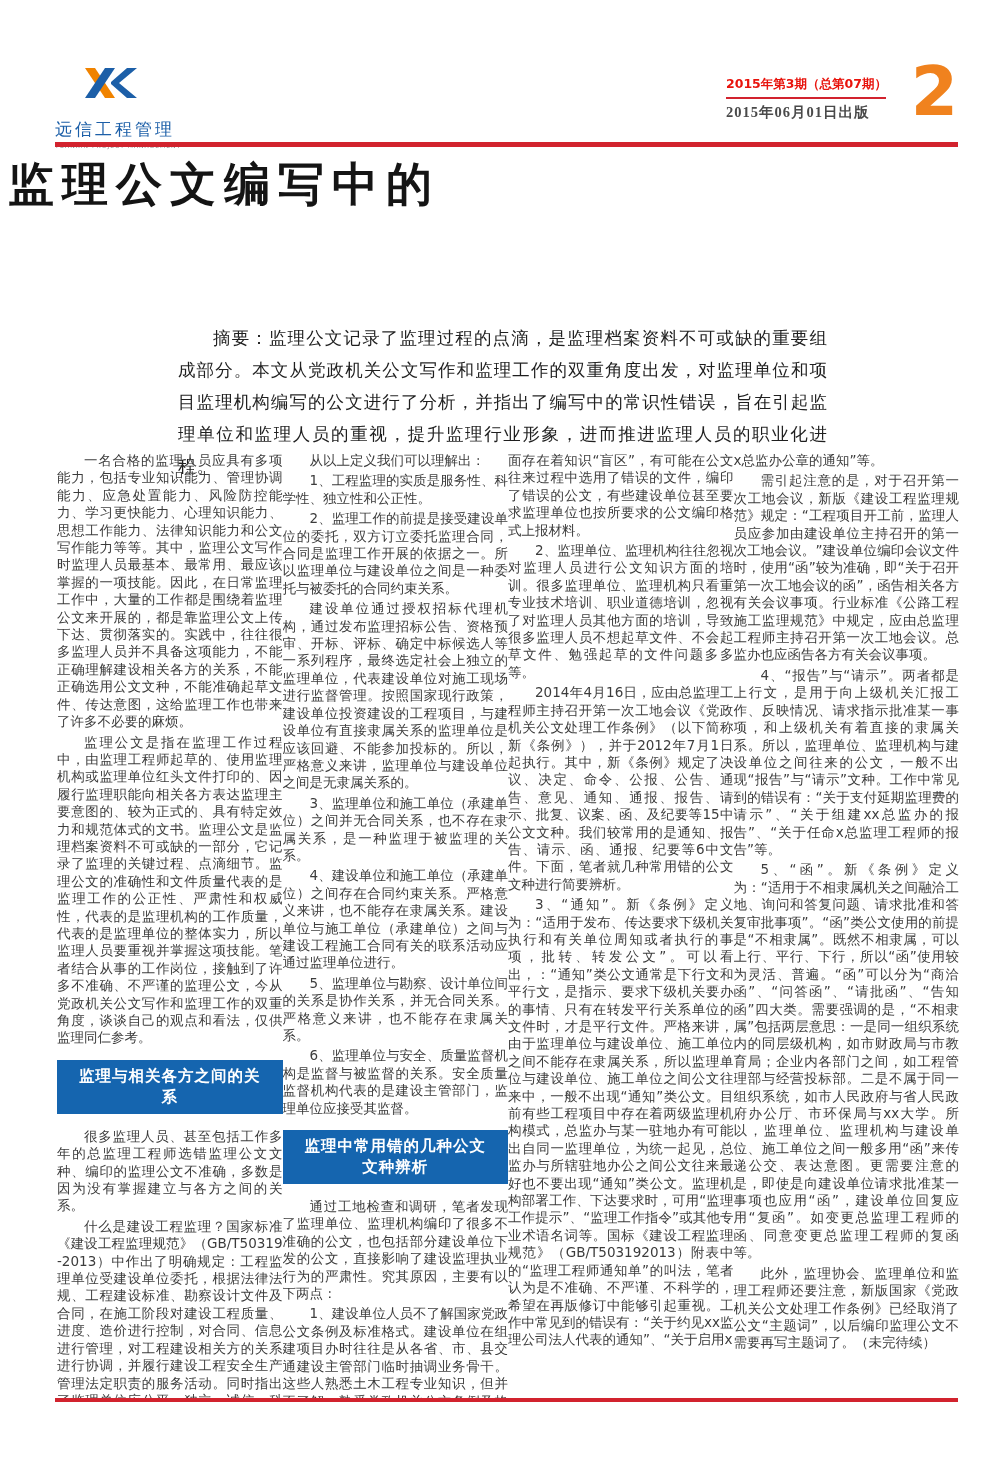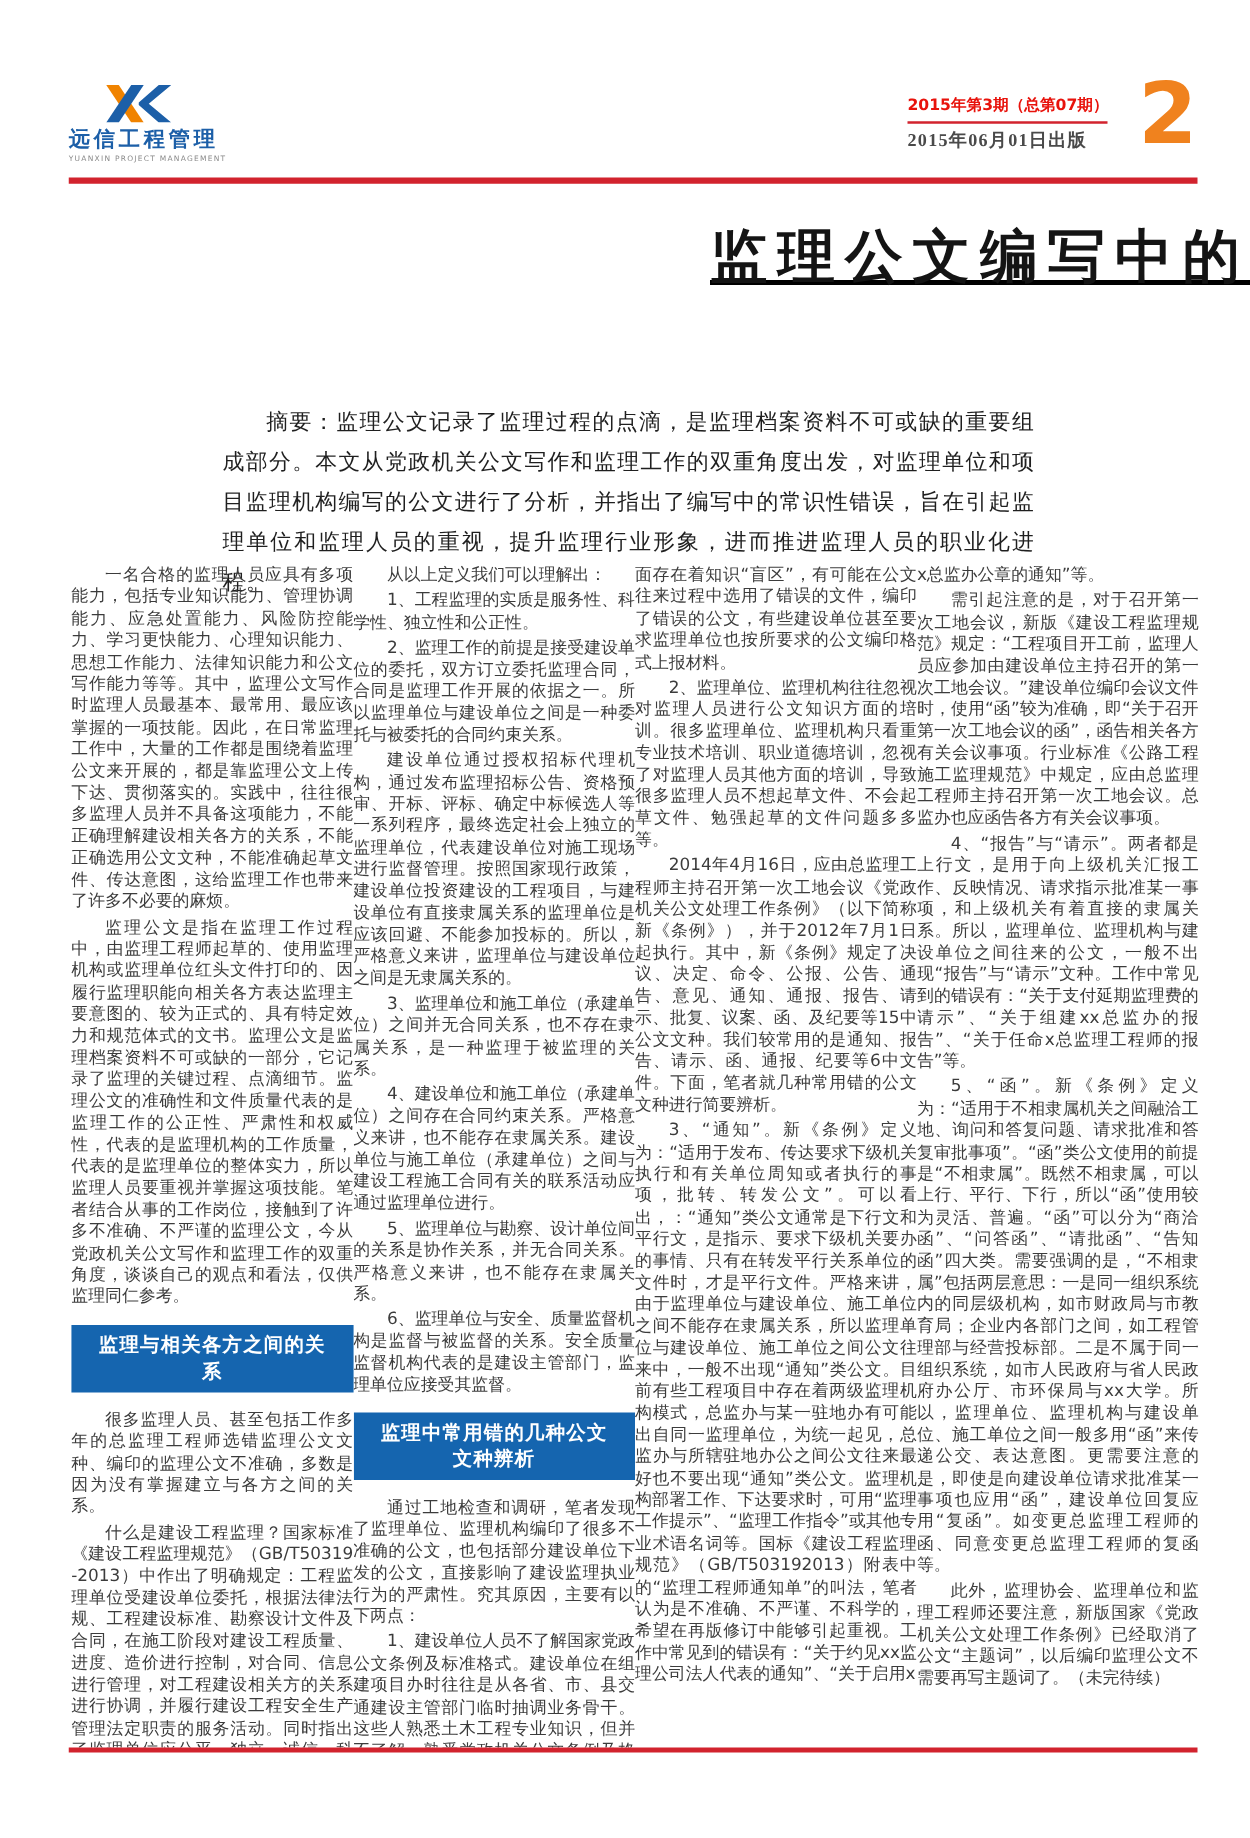--- a/index.html
+++ b/index.html
@@ -5,34 +5,34 @@
   html,body{margin:0;padding:0;background:#ffffff;}
   body{font-family:"DejaVu Sans","Liberation Sans",sans-serif;}
   .page{position:relative;width:1000px;height:1470px;background:#ffffff;overflow:hidden;}
 
   
   .masthead{position:absolute;left:55px;right:42px;top:68px;height:76px;}
   .logo{position:absolute;left:0;top:0;width:150px;}
   .logo svg{display:block;margin-left:28px;}
   .mark-orange{fill:var(--logo-orange,#f08300);}
   .mark-blue{fill:var(--logo-blue,#1c5fa8);}
-  .logo-cn{color:var(--logo-blue,#1c5fa8);font-weight:bold;font-size:17px;letter-spacing:3px;margin-top:2px;}
+  .logo-cn{color:var(--logo-blue,#1c5fa8);font-weight:normal;font-size:17px;letter-spacing:3px;margin-top:20px;}
   .logo-en{color:#8a8a8a;font-size:6px;letter-spacing:1px;margin-top:1px;}
   .section-title{position:absolute;left:0;right:0;top:12px;text-align:center;
     color:#a0a0a0;font-size:36px;letter-spacing:26px;text-indent:26px;font-weight:normal;}
   .issue-box{position:absolute;right:72px;top:8px;width:160px;}
   .issue-line{color:var(--title-red,#e8130c);font-size:12.5px;font-weight:bold;white-space:nowrap;}
   .issue-divider{height:2px;background:var(--accent-red,#d2232e);margin:4px 0 4px;}
   .date-line{color:#4a4a4a;font-size:14.5px;font-weight:bold;letter-spacing:1px;white-space:nowrap;font-family:Liberation Serif, serif;}
   .page-num{position:absolute;right:0;top:-10px;color:var(--page-number-orange,#f0821e);
     font-size:68px;font-weight:900;line-height:68px;}
   .rule-top{position:absolute;left:55px;right:42px;top:142px;height:5px;background:var(--accent-red,#d2232e);}
 
   
-  .title-area{position:absolute;left:0;right:0;top:175px;text-align:right;text-decoration:underline;}
+  .title-area{position:absolute;left:0;right:0;top:154px;text-align:left;}
   .title-top{color:#141414;font-size:46px;font-weight:900;letter-spacing:8px;text-indent:8px;}
   .title-main{color:var(--title-red,#e8130c);font-size:76px;font-weight:900;letter-spacing:8px;text-indent:8px;margin-top:2px;}
 
   
   .abstract{position:absolute;left:178px;width:650px;top:322px;margin:0;
     font-size:17.5px;line-height:32px;letter-spacing:1px;color:#1f1f1f;
     text-align:justify;text-indent:2em;word-break:break-all;}
 
   
   .columns{position:absolute;left:57px;top:452px;width:902px;height:946px;

